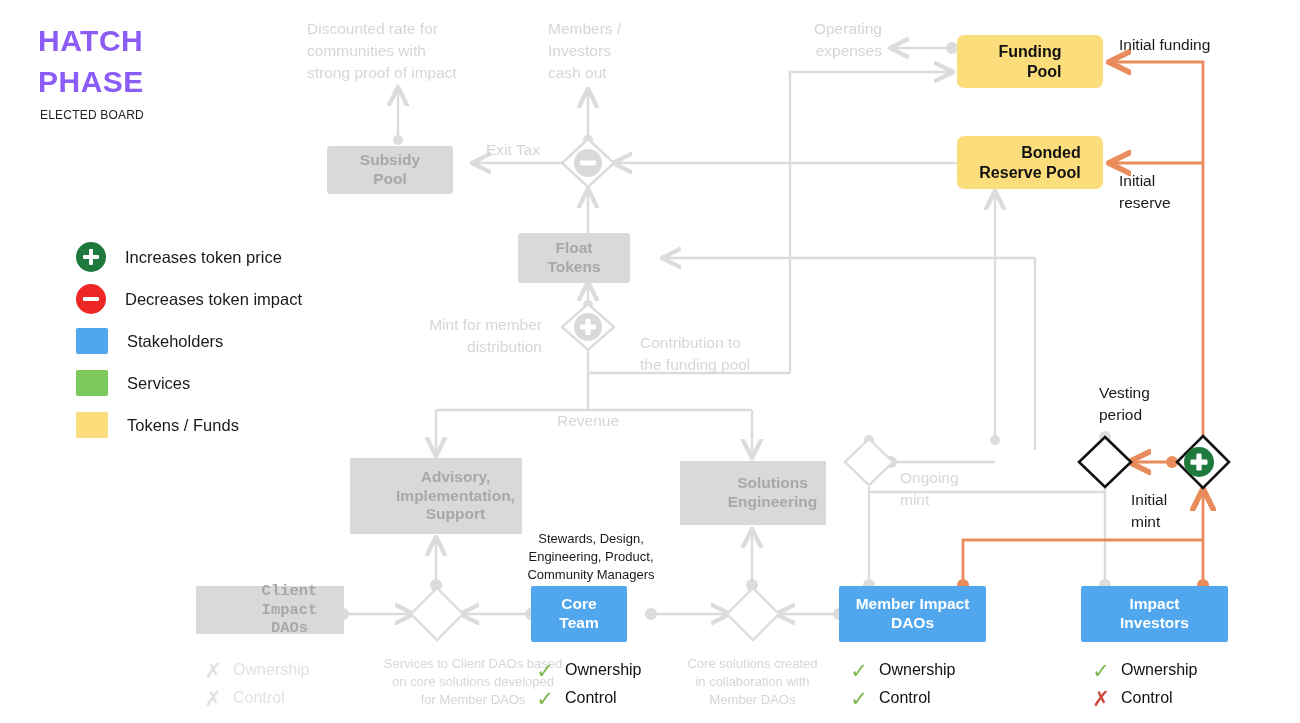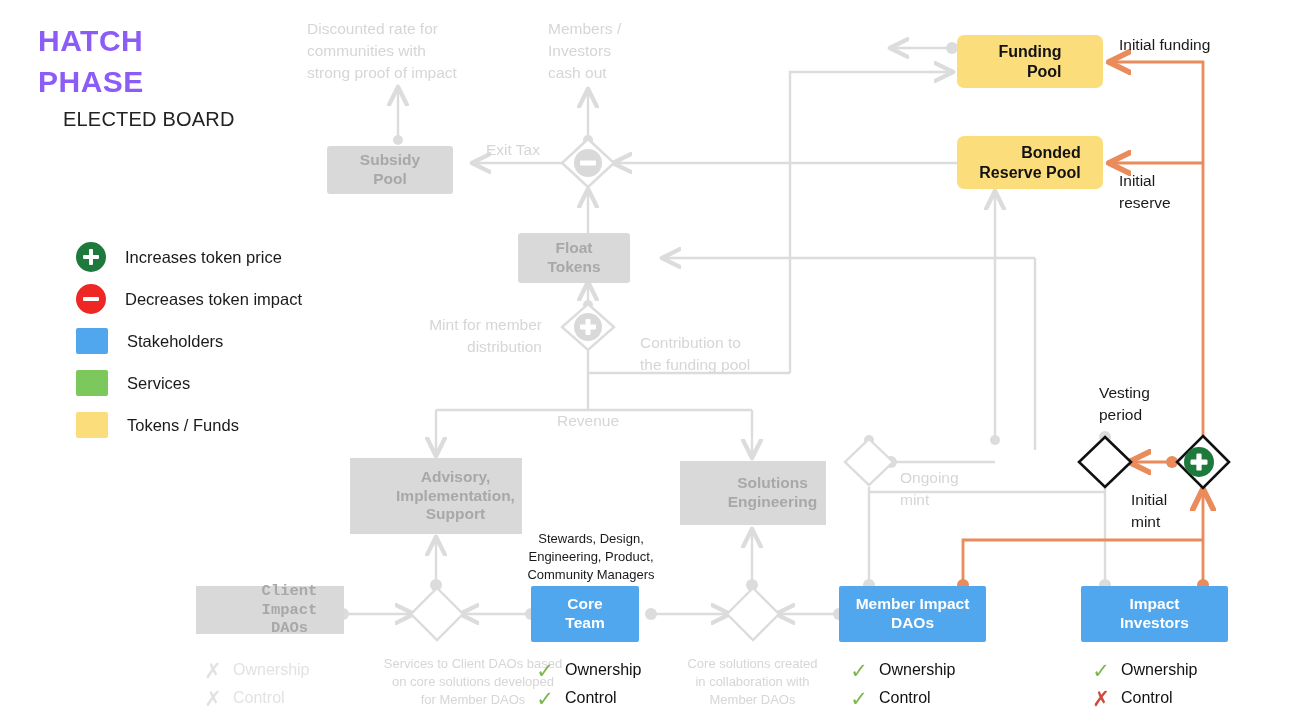--- a/index.html
+++ b/index.html
@@ -4,21 +4,21 @@
 <style>
   html,body{margin:0;padding:0;background:#fff;}
   body{width:1300px;height:723px;position:relative;overflow:hidden;
        font-family:"Liberation Sans","DejaVu Sans",sans-serif;}
   #canvas{position:absolute;inset:0;width:1300px;height:723px;}
   svg.wires{position:absolute;left:0;top:0;width:1300px;height:723px;pointer-events:none;}
 
   
   .title{position:absolute;left:38px;top:20px;font-size:30px;font-weight:bold;
          letter-spacing:.5px;color:#8b5cf6;line-height:1.38;}
-  .subtitle{position:absolute;left:40px;top:108px;font-size:20px;color:#222;letter-spacing:.2px;margin-left:23px;}
+  .subtitle{position:absolute;left:40px;top:108px;font-size:12px;color:#222;letter-spacing:.2px;}
 
   
   .legend{position:absolute;left:76px;top:236px;}
   .legend-row{display:flex;align-items:center;height:42px;}
   .legend-swatch{width:32px;height:26px;border-radius:2px;flex:none;}
   .legend-badge{width:30px;height:30px;border-radius:50%;flex:none;position:relative;}
   .legend-badge .bar{position:absolute;background:#fff;border-radius:1px;}
   .legend-badge .h{width:16px;height:4.5px;left:7px;top:12.75px;}
   .legend-badge .v{width:4.5px;height:16px;left:12.75px;top:7px;}
   .legend-label{margin-left:19px;font-size:16.5px;color:#1a1a1a;white-space:nowrap;}
@@ -223,30 +223,31 @@
   <div class="node yellow" style="left:957px;top:35px;width:146px;height:53px;">Funding<br>Pool</div>
 
   <div class="node yellow" style="left:957px;top:136px;width:146px;height:53px;">Bonded<br>Reserve Pool</div>
 
   <div class="node grey sq" style="left:350px;top:458px;width:172px;height:76px;">Advisory,<br>Implementation,<br>Support</div>
 
   <div class="node grey sq" style="left:680px;top:461px;width:146px;height:64px;">Solutions<br>Engineering</div>
 
   <div class="node grey sq" style="left:196px;top:586px;width:148px;height:48px;font-family:Liberation Mono, monospace;">Client Impact<br>DAOs</div>
 
-  <div class="node blue" style="left:531px;top:586px;width:108px;height:56px;">Core<br>Team</div>
+  <div class="node blue" style="left:531px;top:586px;width:96px;height:56px;">Core<br>Team</div>
 
   <div class="node blue" style="left:839px;top:586px;width:147px;height:56px;">Member Impact<br>DAOs</div>
 
   <div class="node blue" style="left:1081px;top:586px;width:147px;height:56px;">Impact<br>Investors</div>
 
   <div class="lbl dim" style="left:307px;top:18px;width:215px;">Discounted rate for<br>communities with<br>strong proof of impact</div>
 
   <div class="lbl dim" style="left:548px;top:18px;width:130px;">Members  /<br>Investors<br>cash out</div>
 
+  <div class="lbl dim r" style="left:742px;top:18px;width:140px;">Operating<br>expenses</div>
 
   <div class="lbl dark" style="left:1119px;top:34px;width:160px;">Initial funding</div>
 
   <div class="lbl dark" style="left:1119px;top:170px;width:100px;">Initial<br>reserve</div>
 
   <div class="lbl dim" style="left:486px;top:139px;width:90px;">Exit Tax</div>
 
   <div class="lbl dim r" style="left:392px;top:314px;width:150px;">Mint for member<br>distribution</div>
 
   <div class="lbl dim" style="left:640px;top:332px;width:170px;">Contribution to<br>the funding pool</div>

